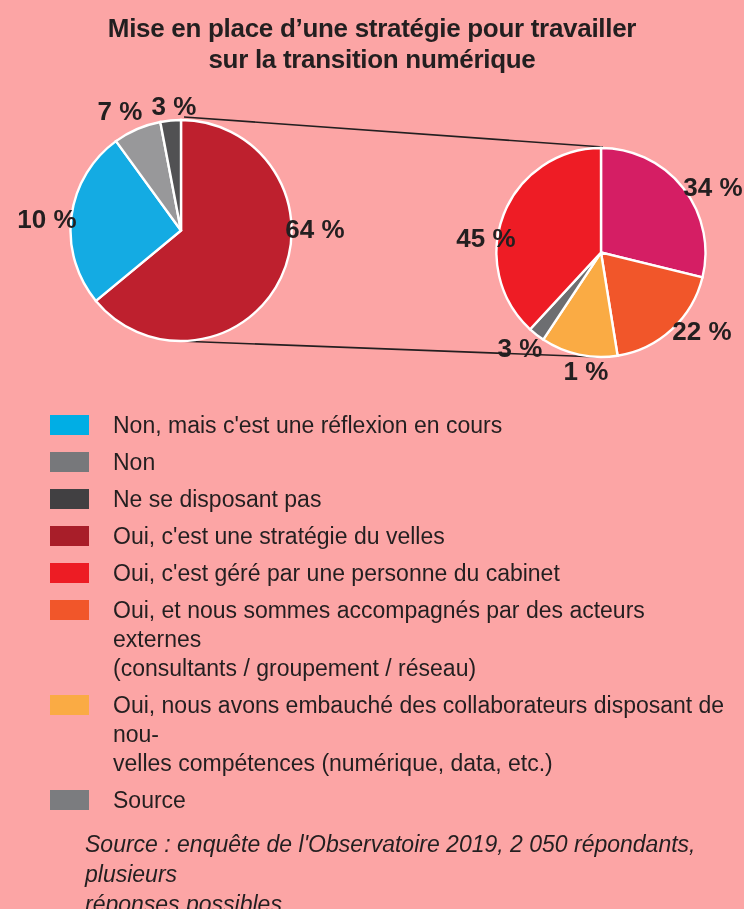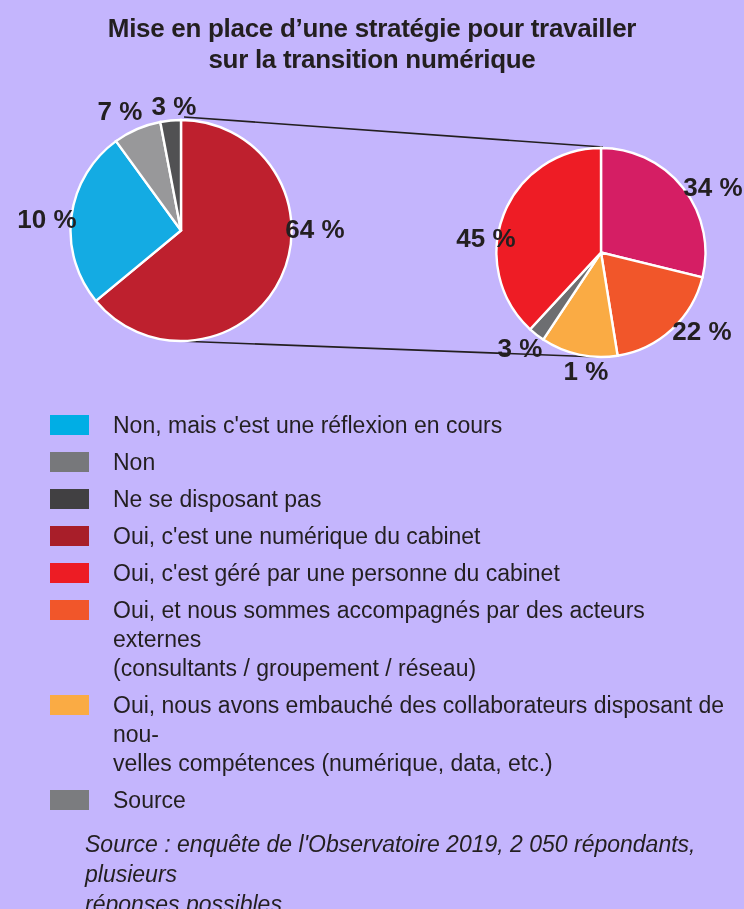--- a/index.html
+++ b/index.html
@@ -1,19 +1,19 @@
 <!DOCTYPE html>
 <html><head>
 <meta charset="utf-8">
 <style>
   html,body{margin:0;padding:0;background:#fff;}
   .figure{
     position:relative;
     width:744px;height:909px;
-    background:#c4b5fd;
+    background:#fca5a5;
     font-family:"Liberation Sans",sans-serif;
     color:#231F20;
     overflow:hidden;
   }
   .title{
     padding-top:13px;
     height:72px;
     text-align:center;
     font-size:26px;
     font-weight:bold;
@@ -102,21 +102,21 @@
       <div class="legend-row">
         <span class="swatch" style="background: rgb(119, 120, 123);"></span>
         <span class="legend-label">Non</span>
       </div>
       <div class="legend-row">
         <span class="swatch" style="background: rgb(65, 64, 66);"></span>
         <span class="legend-label">Ne se disposant pas</span>
       </div>
       <div class="legend-row">
         <span class="swatch" style="background: rgb(168, 30, 41);"></span>
-        <span class="legend-label">Oui, c'est une numérique du cabinet</span>
+        <span class="legend-label">Oui, c'est une stratégie du velles</span>
       </div>
       <div class="legend-row">
         <span class="swatch" style="background: rgb(237, 28, 36);"></span>
         <span class="legend-label">Oui, c'est géré par une personne du cabinet</span>
       </div>
       <div class="legend-row">
         <span class="swatch" style="background: rgb(241, 86, 42);"></span>
         <span class="legend-label">Oui, et nous sommes accompagnés par des acteurs externes
 (consultants / groupement / réseau)</span>
       </div>

